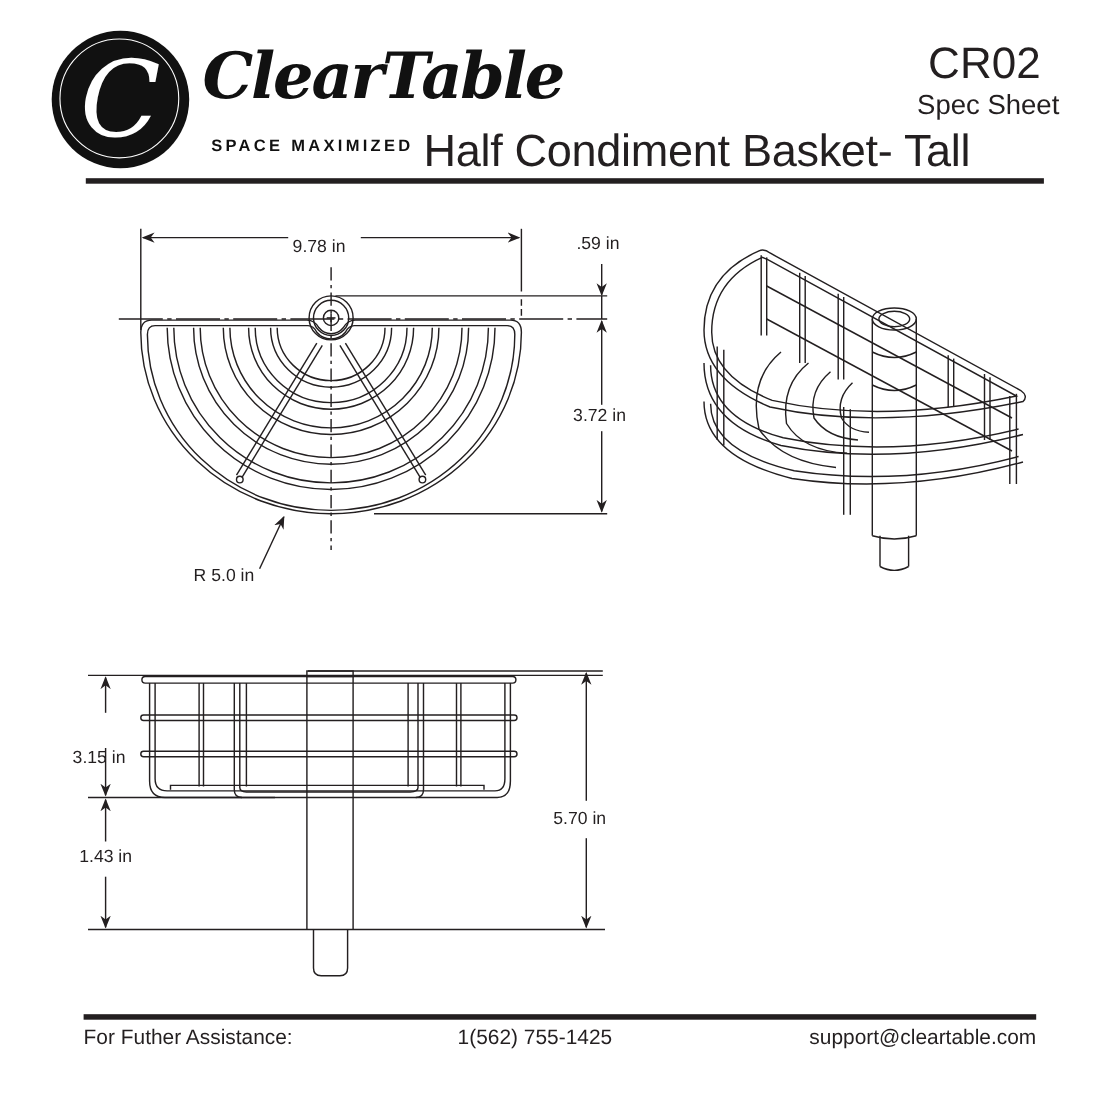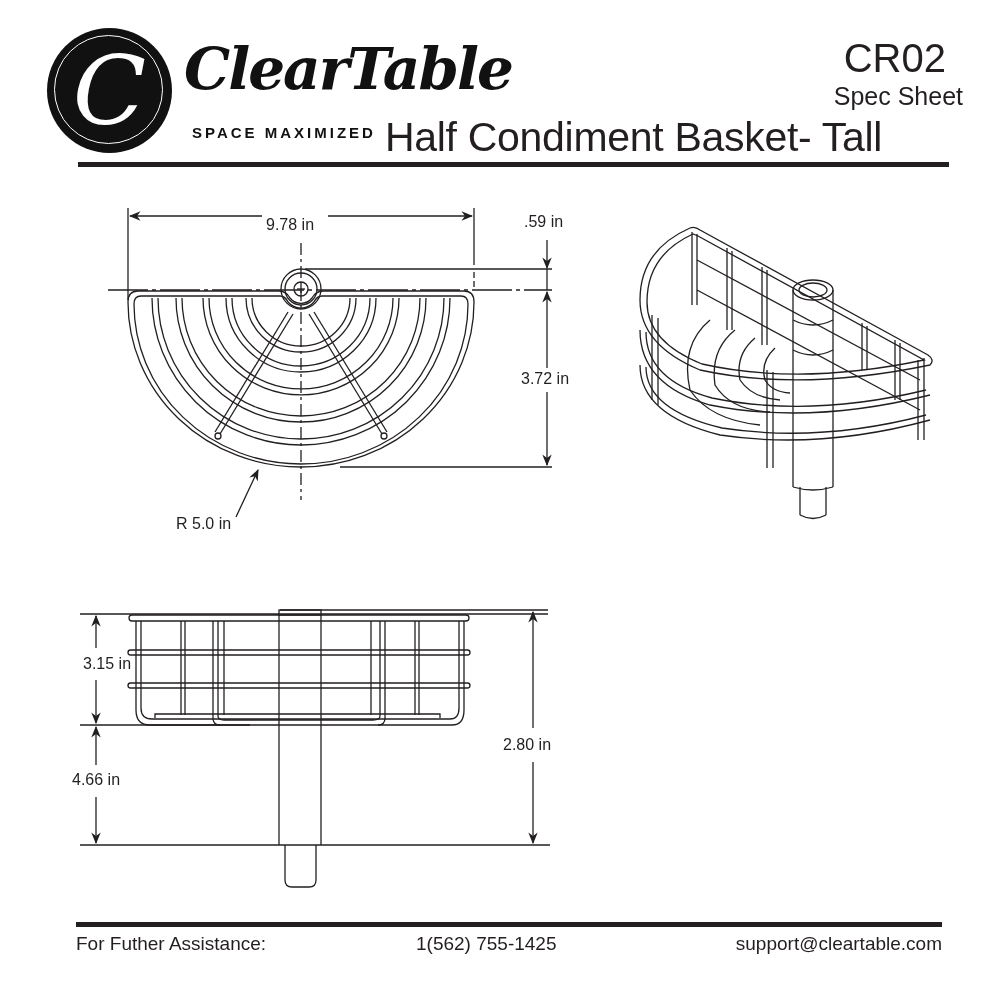--- a/index.html
+++ b/index.html
@@ -192,20 +192,20 @@
     <line x1="321" y1="615" x2="321" y2="845"></line>
 
     <path d="M285,845 L285,880 Q285,887 292,887 L309,887 Q316,887 316,880 L316,845"></path>
   </g>
 </svg>
 
 <div class="abs dim" style="left:266px; top:206px;margin-top:10px;">9.78 in</div>
 <div class="abs dim" style="left:524px; top:213px;">.59 in</div>
 <div class="abs dim" style="left:521px; top:370px;">3.72 in</div>
 <div class="abs dim" style="left:148px; top:515px;margin-left:28px;">R 5.0 in</div>
-<div class="abs dim" style="left:66px; top:655px;margin-left:17px;">3.15 in</div>
-<div class="abs dim" style="left:72px; top:771px;">4.66 in</div>
-<div class="abs dim" style="left:503px; top:736px;">2.80 in</div>
+<div class="abs dim" style="left:66px; top:681px;">3.15 in</div>
+<div class="abs dim" style="left:72px; top:771px;">1.43 in</div>
+<div class="abs dim" style="left:503px; top:736px;">5.70 in</div>
 
 <div class="abs rule" style="left:76px; top:922px; width:866px; height:5px;"></div>
 <div class="abs footer-text" style="left:76px;">For Futher Assistance:</div>
 <div class="abs footer-text" style="left:416px;">1(562) 755-1425</div>
 <div class="abs footer-text" style="right:58px;">support@cleartable.com</div>
 
 </body></html>

